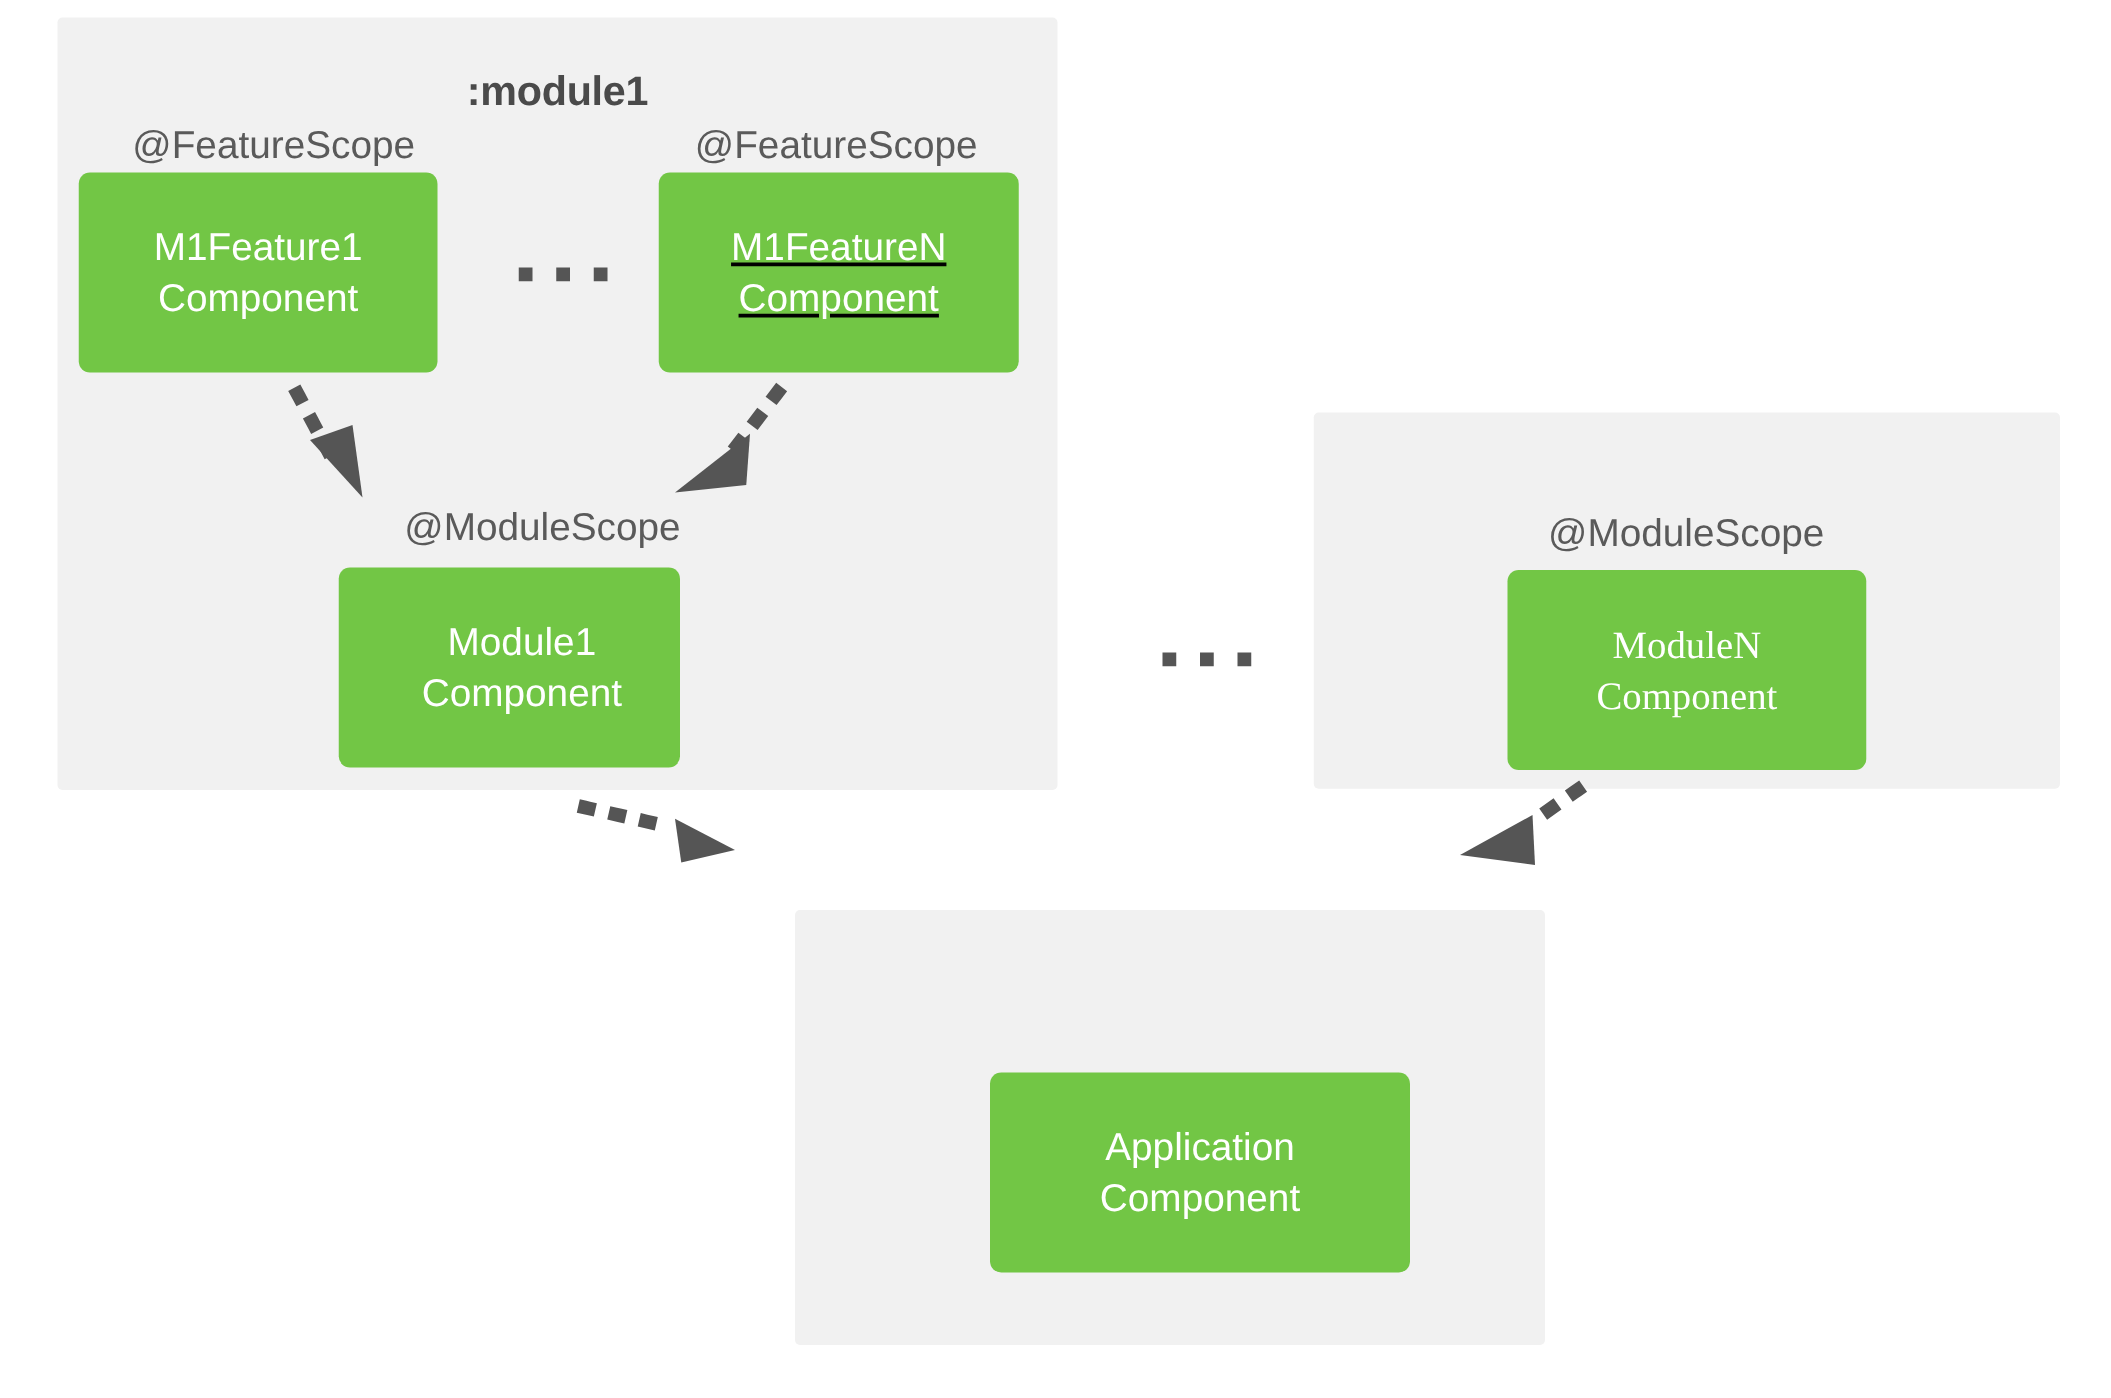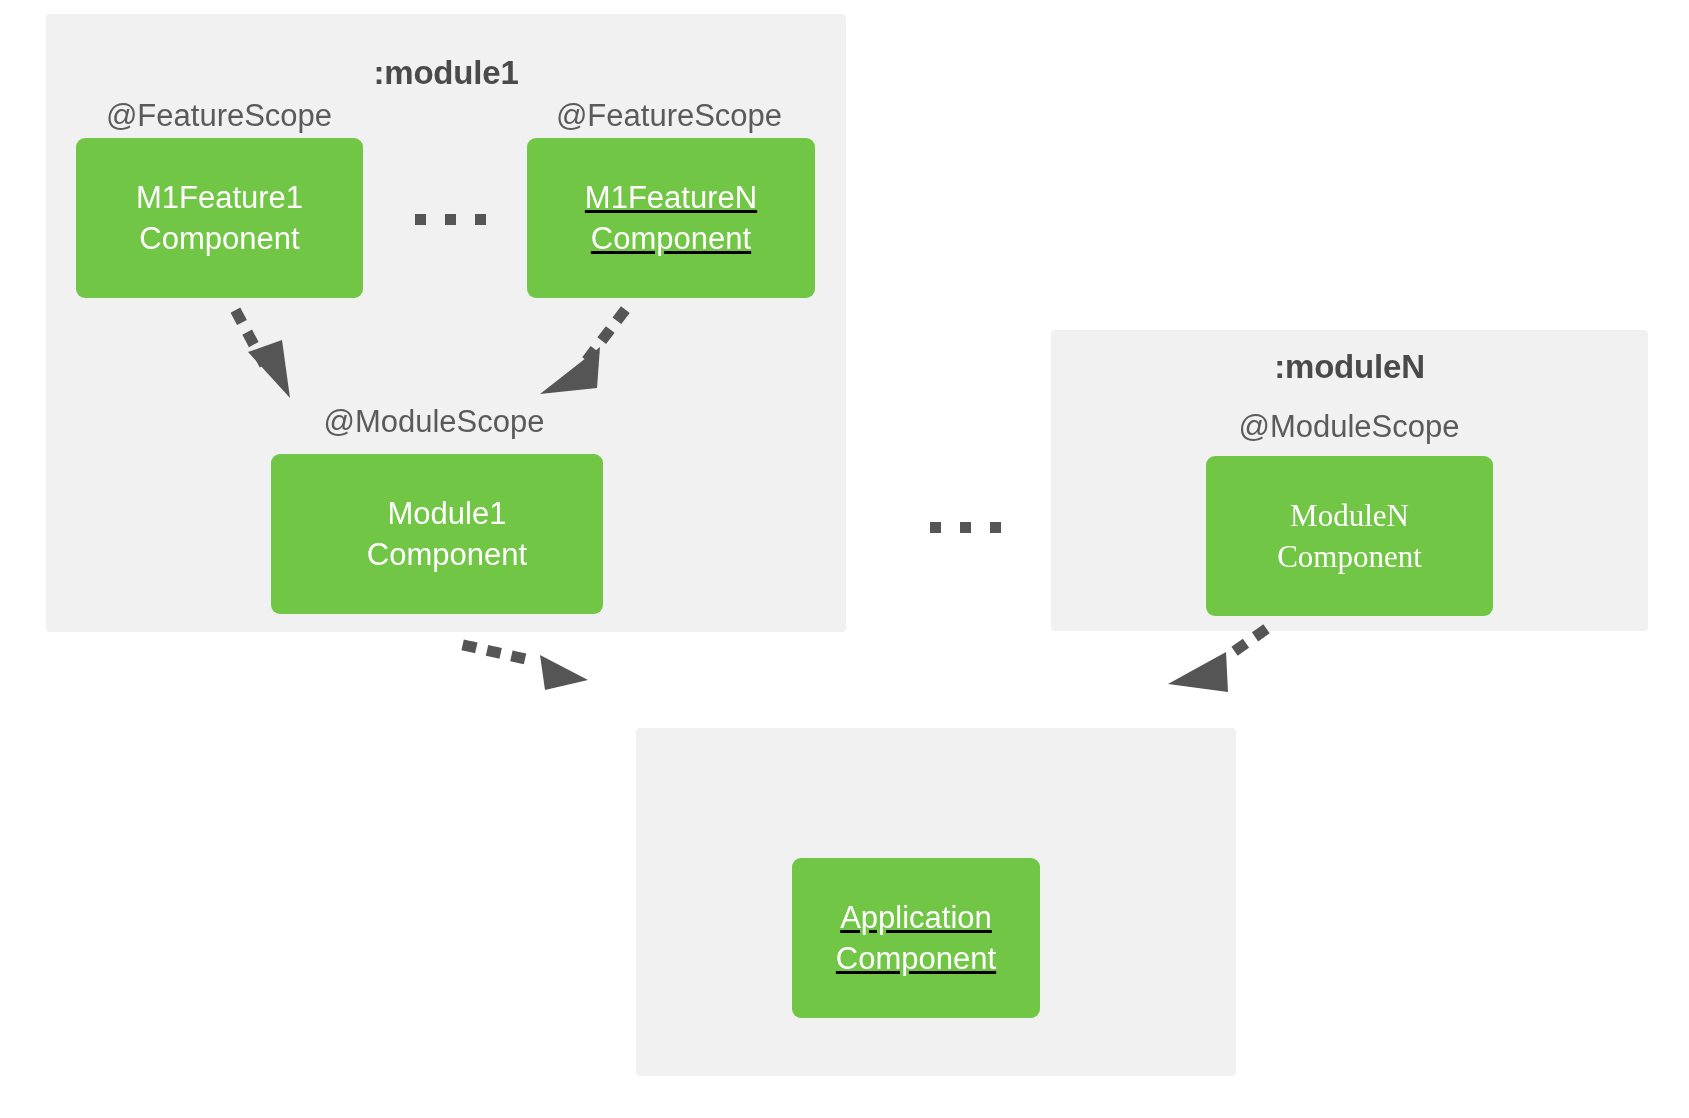--- a/index.html
+++ b/index.html
@@ -80,63 +80,62 @@
 </style>
 </head>
 <body>
 
 <div id="canvas">
 
   <div class="panel" style="left:46px; top:14px; width:800px; height:618px;">
     <div class="panel-title" style="top:40px;">:module1</div>
 
     <div class="scope-label" style="left:14px; top:84px; width:318px;">@FeatureScope</div>
-    <div class="comp-box" style="left:30px; top:124px; width:287px; height:160px;">
+    <div class="comp-box" style="left:17px; top:124px; width:287px; height:160px;">
       <span class="comp-label">M1Feature1
 Component</span>
     </div>
 
     <div class="scope-label" style="left:464px; top:84px; width:318px;">@FeatureScope</div>
     <div class="comp-box" style="left:481px; top:124px; width:288px; height:160px;text-decoration:underline;">
       <span class="comp-label">M1FeatureN
 Component</span>
     </div>
 
     <div class="ellipsis" style="left:369px; top:200px;">
       <span></span>
       <span></span>
       <span></span>
     </div>
 
     <div class="scope-label" style="left:228px; top:390px; width:320px;">@ModuleScope</div>
-    <div class="comp-box" style="left:225px; top:440px; width:332px; height:160px;padding-left:20px;">
+    <div class="comp-box" style="left:225px; top:440px; width:273px; height:160px;padding-left:20px;">
       <span class="comp-label">Module1
 Component</span>
     </div>
   </div>
 
   <div class="panel" style="left:1051px; top:330px; width:597px; height:301px;">
-    <div class="panel-title" style="top:18px;">:moduleN</div>
 
     <div class="scope-label" style="left:138px; top:79px; width:320px;">@ModuleScope</div>
     <div class="comp-box" style="left:155px; top:126px; width:287px; height:160px;font-family:Liberation Serif, serif;">
       <span class="comp-label">ModuleN
 Component</span>
     </div>
   </div>
 
   <div class="ellipsis" style="left:930px; top:522px;">
     <span></span>
     <span></span>
     <span></span>
   </div>
 
   <div class="panel" style="left:636px; top:728px; width:600px; height:348px;">
 
-    <div class="comp-box" style="left:156px; top:130px; width:248px; height:160px;text-decoration:underline;">
+    <div class="comp-box" style="left:156px; top:130px; width:336px; height:160px;">
       <span class="comp-label">Application
 Component</span>
     </div>
   </div>
 
   <svg class="arrows" viewBox="0 0 1689 1118">
 
     <g>
       <line x1="238" y1="315" x2="262" y2="360" stroke="#555555" stroke-width="11" stroke-dasharray="3 22" stroke-linecap="square"></line>
       <path d="M 248 352 L 290 398 L 282 340 Z" fill="#555555"></path>

